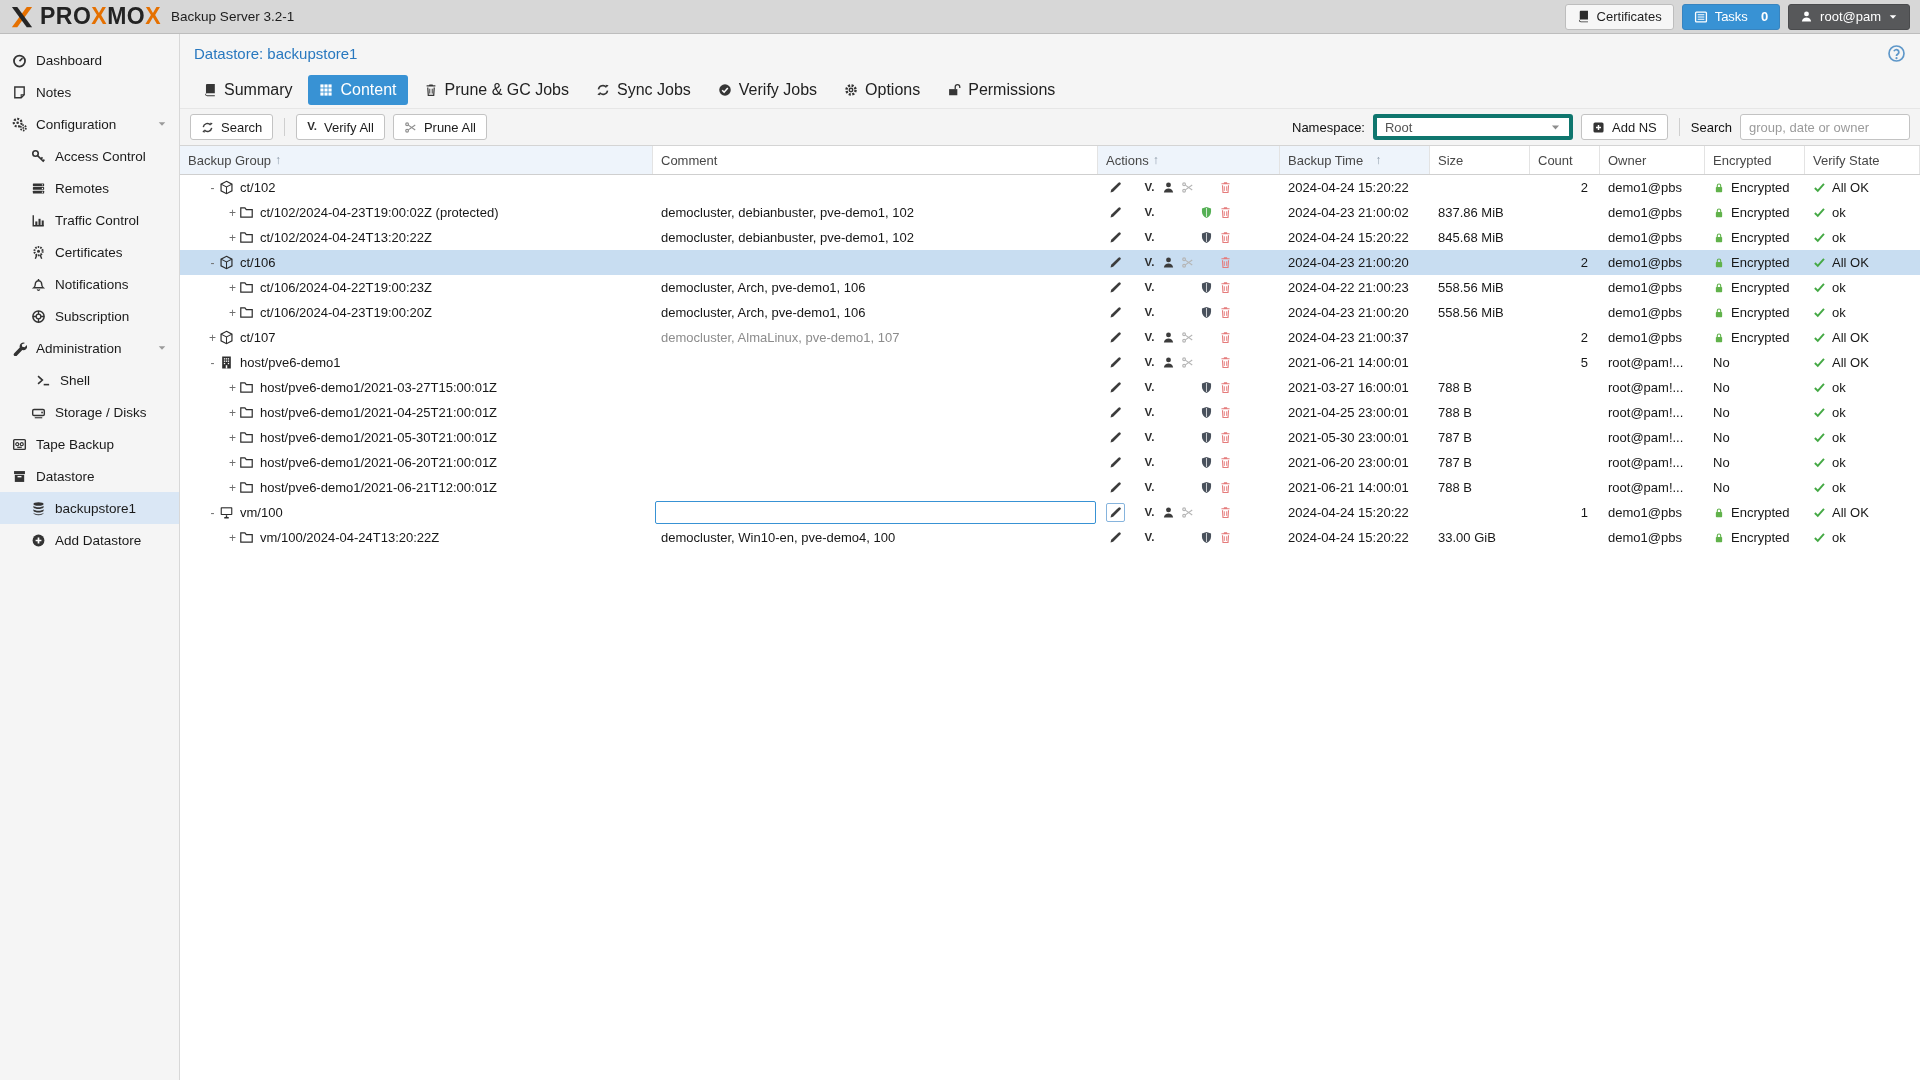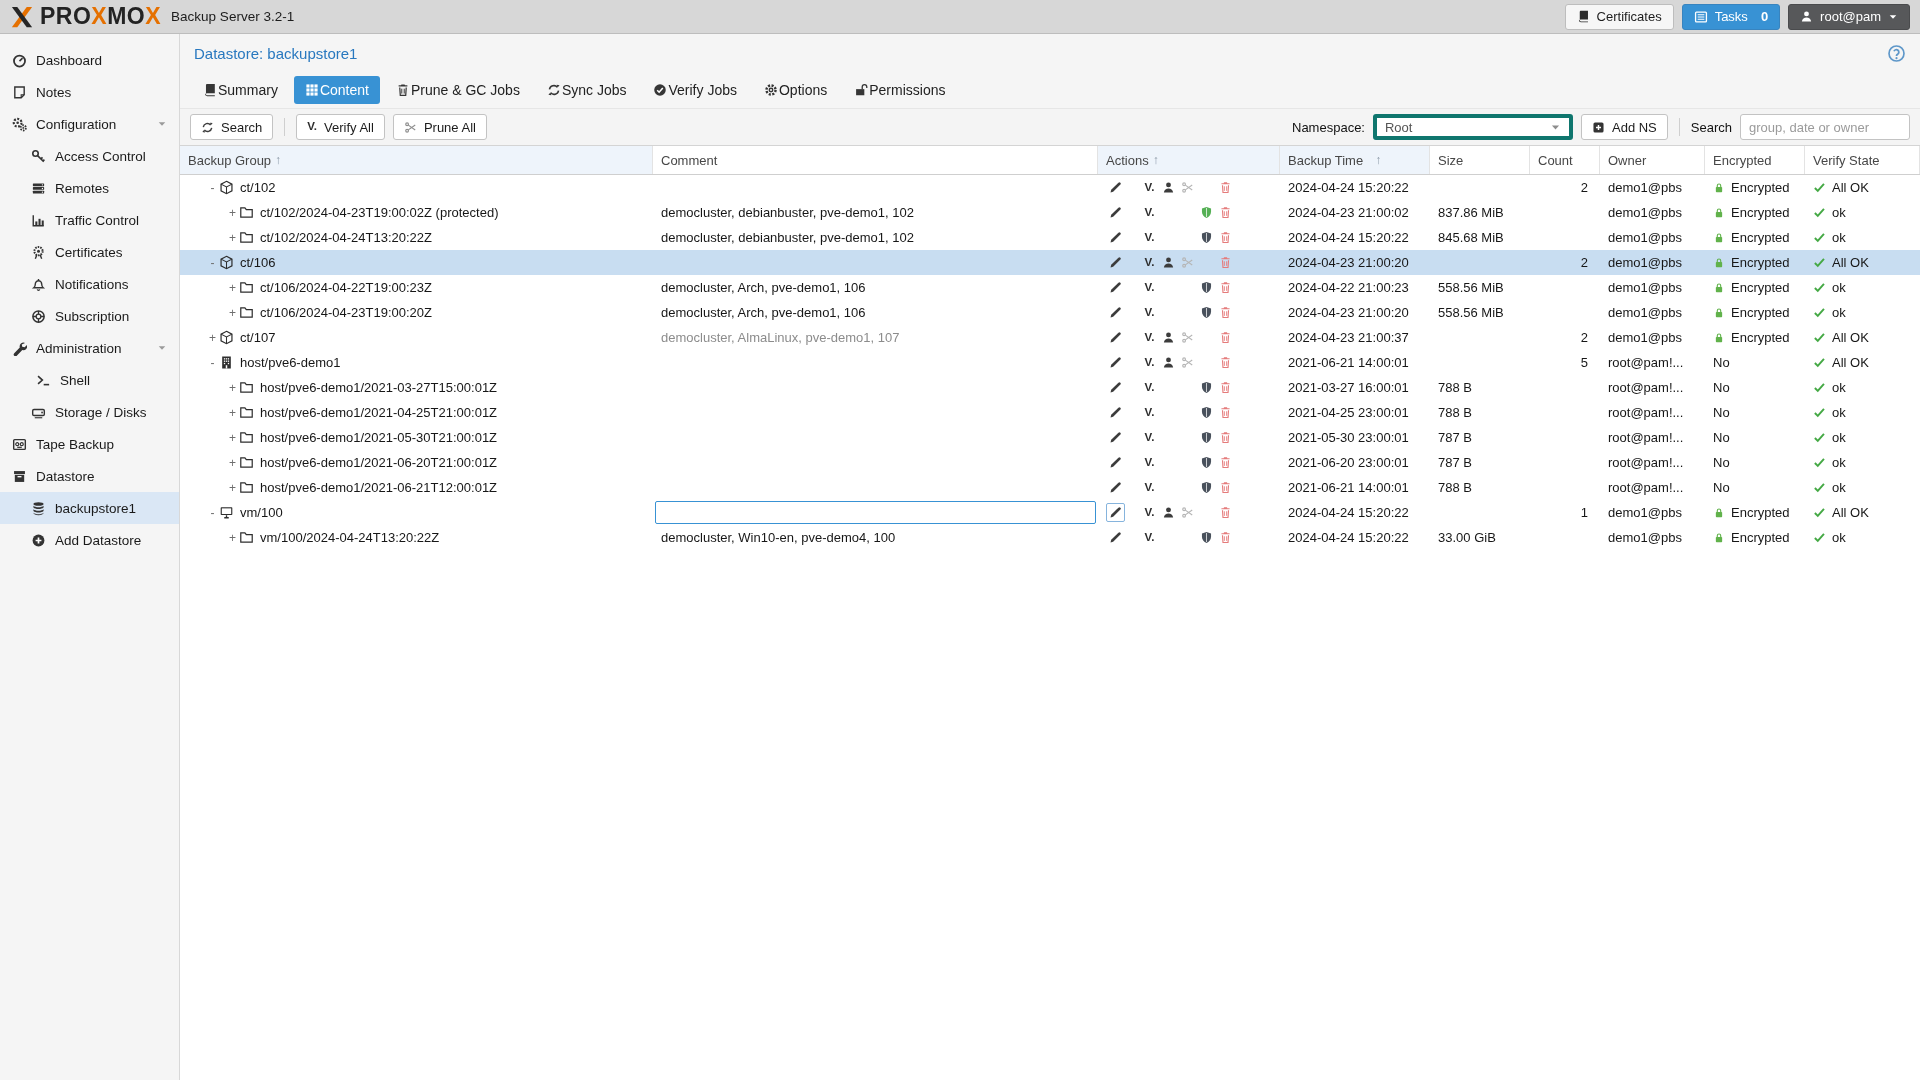--- a/index.html
+++ b/index.html
@@ -28,21 +28,21 @@
   .side-item .chev{width:10px;height:10px;color:#9a9a9a;margin-left:auto;margin-right:12px;}
   .side-item.sel{background:var(--selside);}
 
   .content{flex:1;display:flex;flex-direction:column;background:#f5f5f5;}
   .content-header{height:38px;display:flex;align-items:center;padding:0 14px;}
   .page-title{color:var(--title);font-size:15px;}
   .help{margin-left:auto;width:19px;height:19px;color:#5e97c9;}
 
   
   .tabs{height:36px;display:flex;align-items:center;gap:5px;padding:0 12px;}
-  .tab{display:flex;align-items:center;gap:1px;padding:6px 11px;border-radius:3px;font-size:14px;color:#222;cursor:default;}
+  .tab{display:flex;align-items:center;gap:7px;padding:6px 11px;border-radius:3px;font-size:16px;color:#222;cursor:default;}
   .tab .ti{width:14px;height:14px;color:#363636;}
   .tab.active{background:var(--accent);color:#fff;}
   .tab.active .ti{color:#fff;}
 
   
   .toolbar{height:38px;background:#f4f4f4;border-top:1px solid #e6e6e6;border-bottom:1px solid #d4d4d4;
     display:flex;align-items:center;padding:0 10px;gap:8px;font-size:13px;}
   .t-btn{height:26px;background:#fff;border:1px solid #c3c3c3;border-radius:3px;display:flex;align-items:center;gap:7px;padding:0 10px;color:#1c1c1c;cursor:default;}
   .t-btn .ti{width:13px;height:13px;color:#3d3d3d;}
   .vglyph{font-weight:bold;font-size:11.5px;color:#2e2e2e;line-height:1;}

